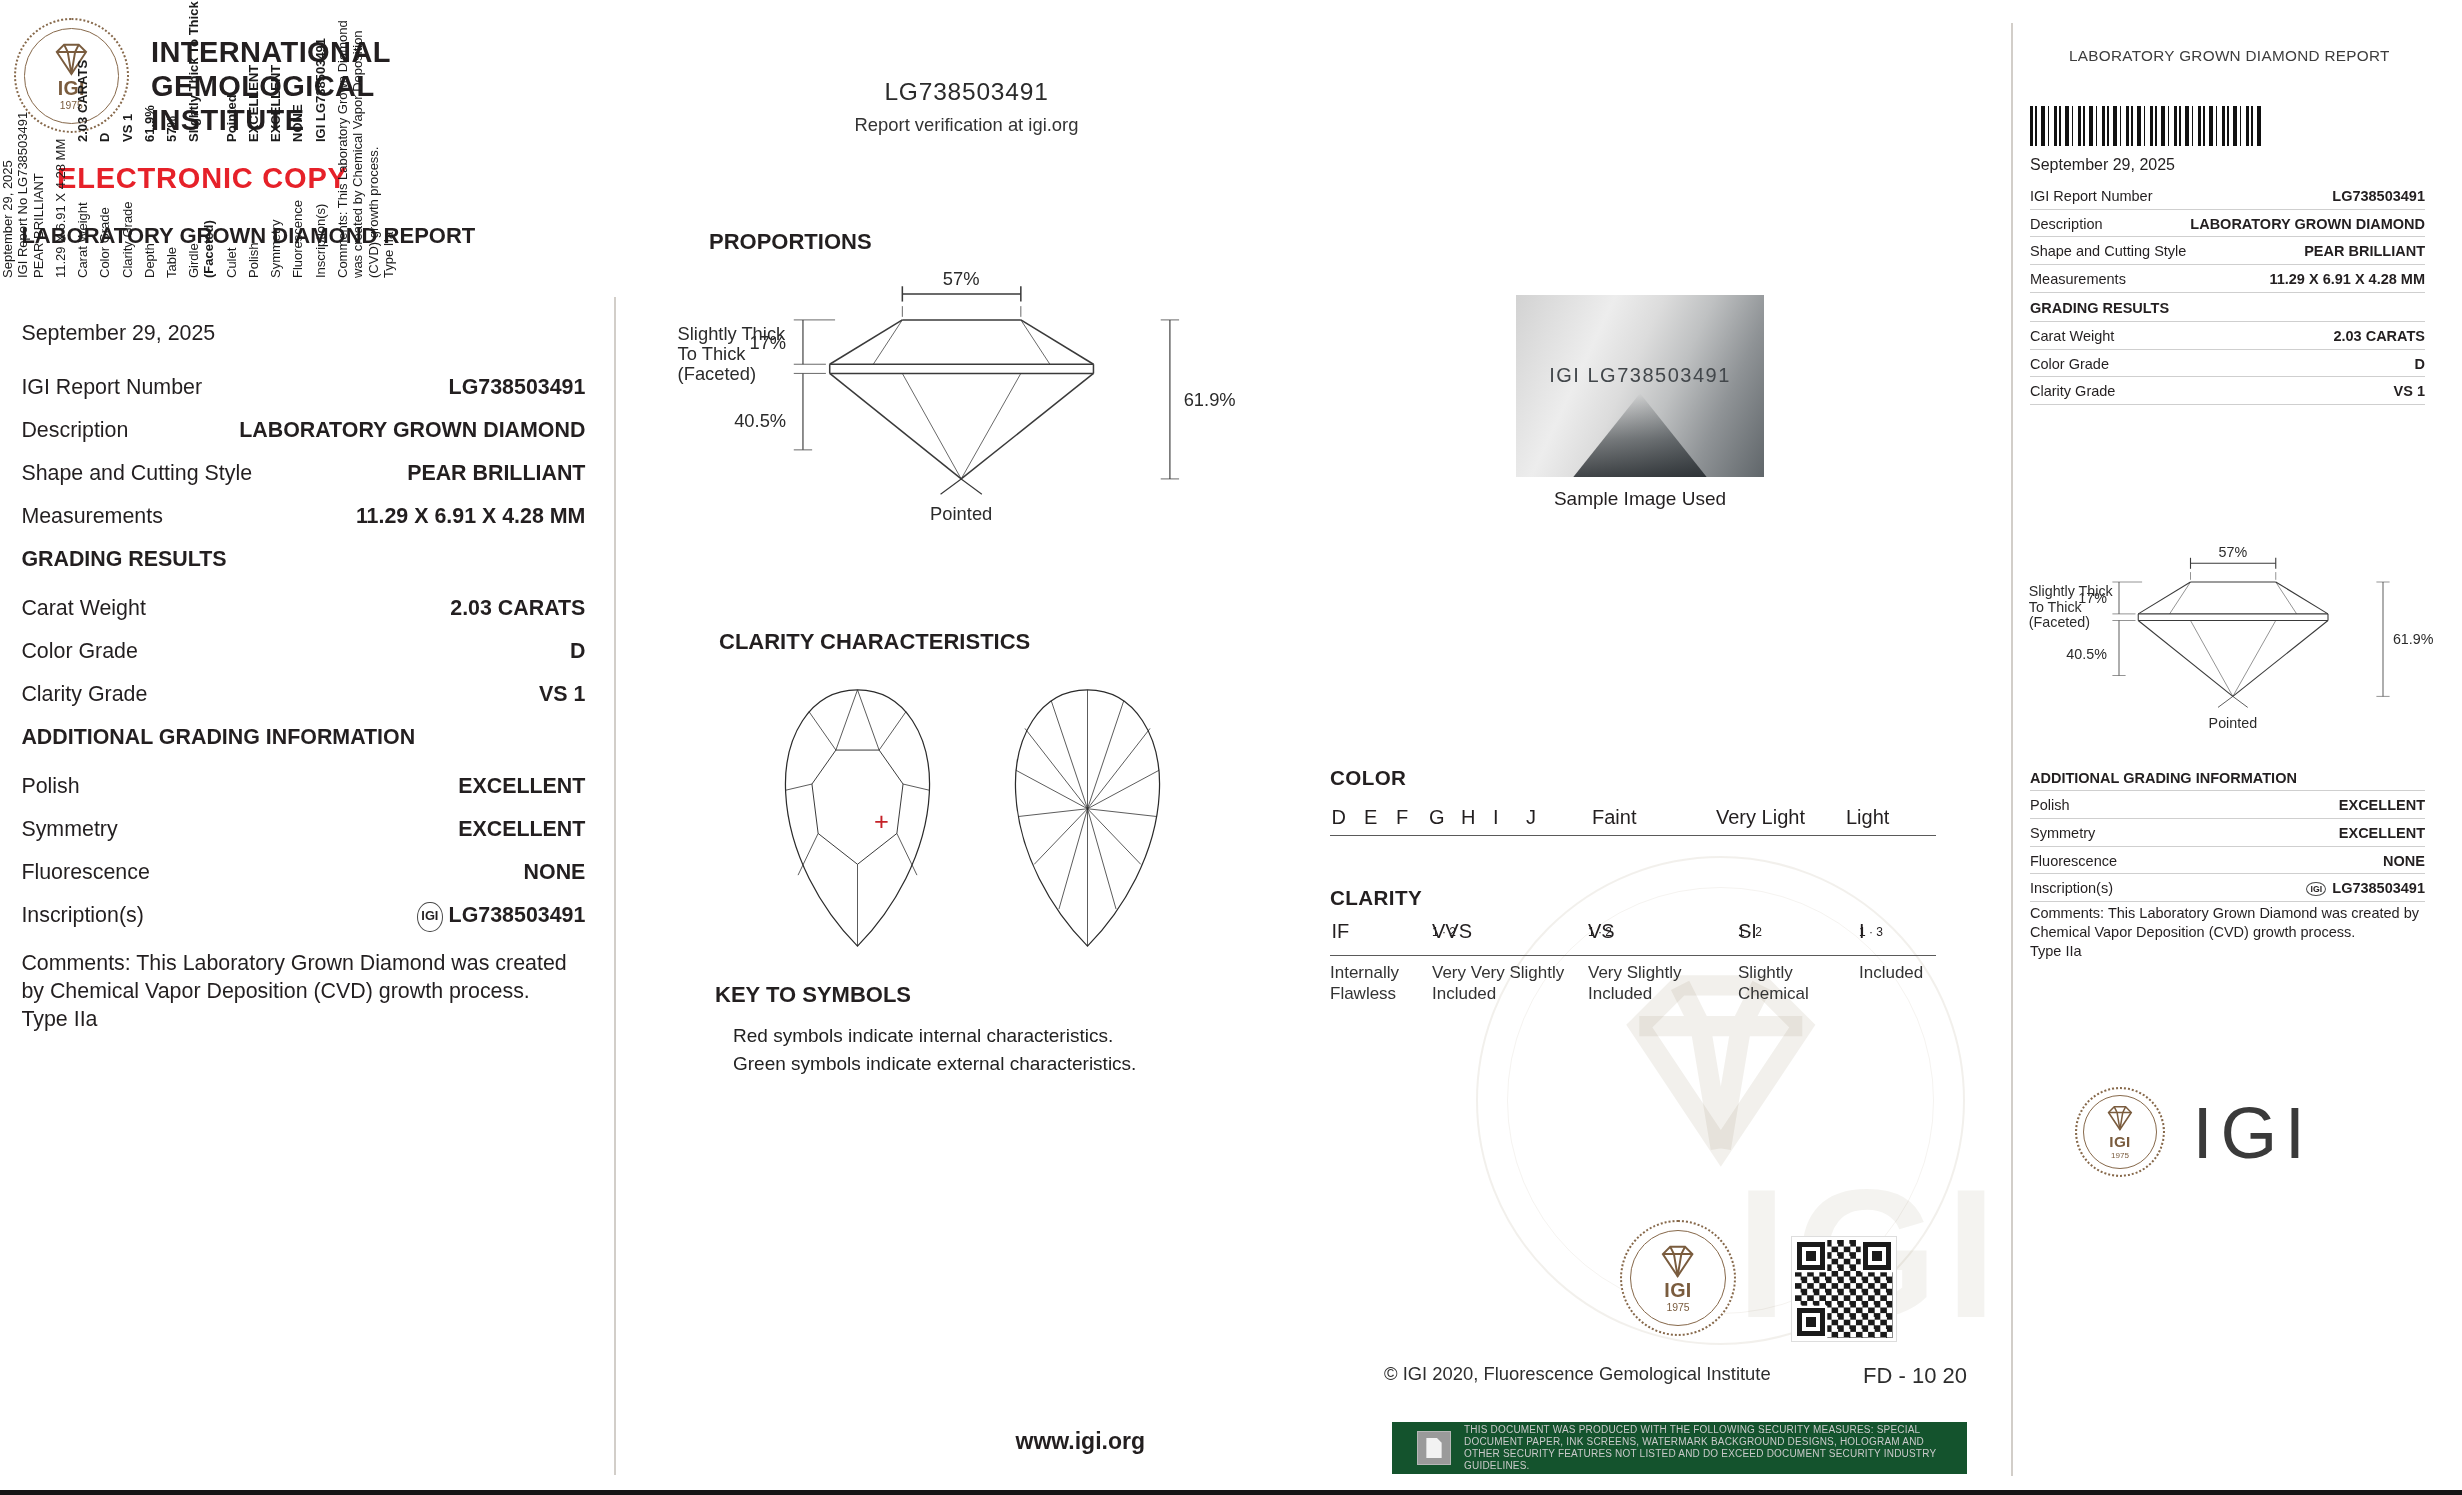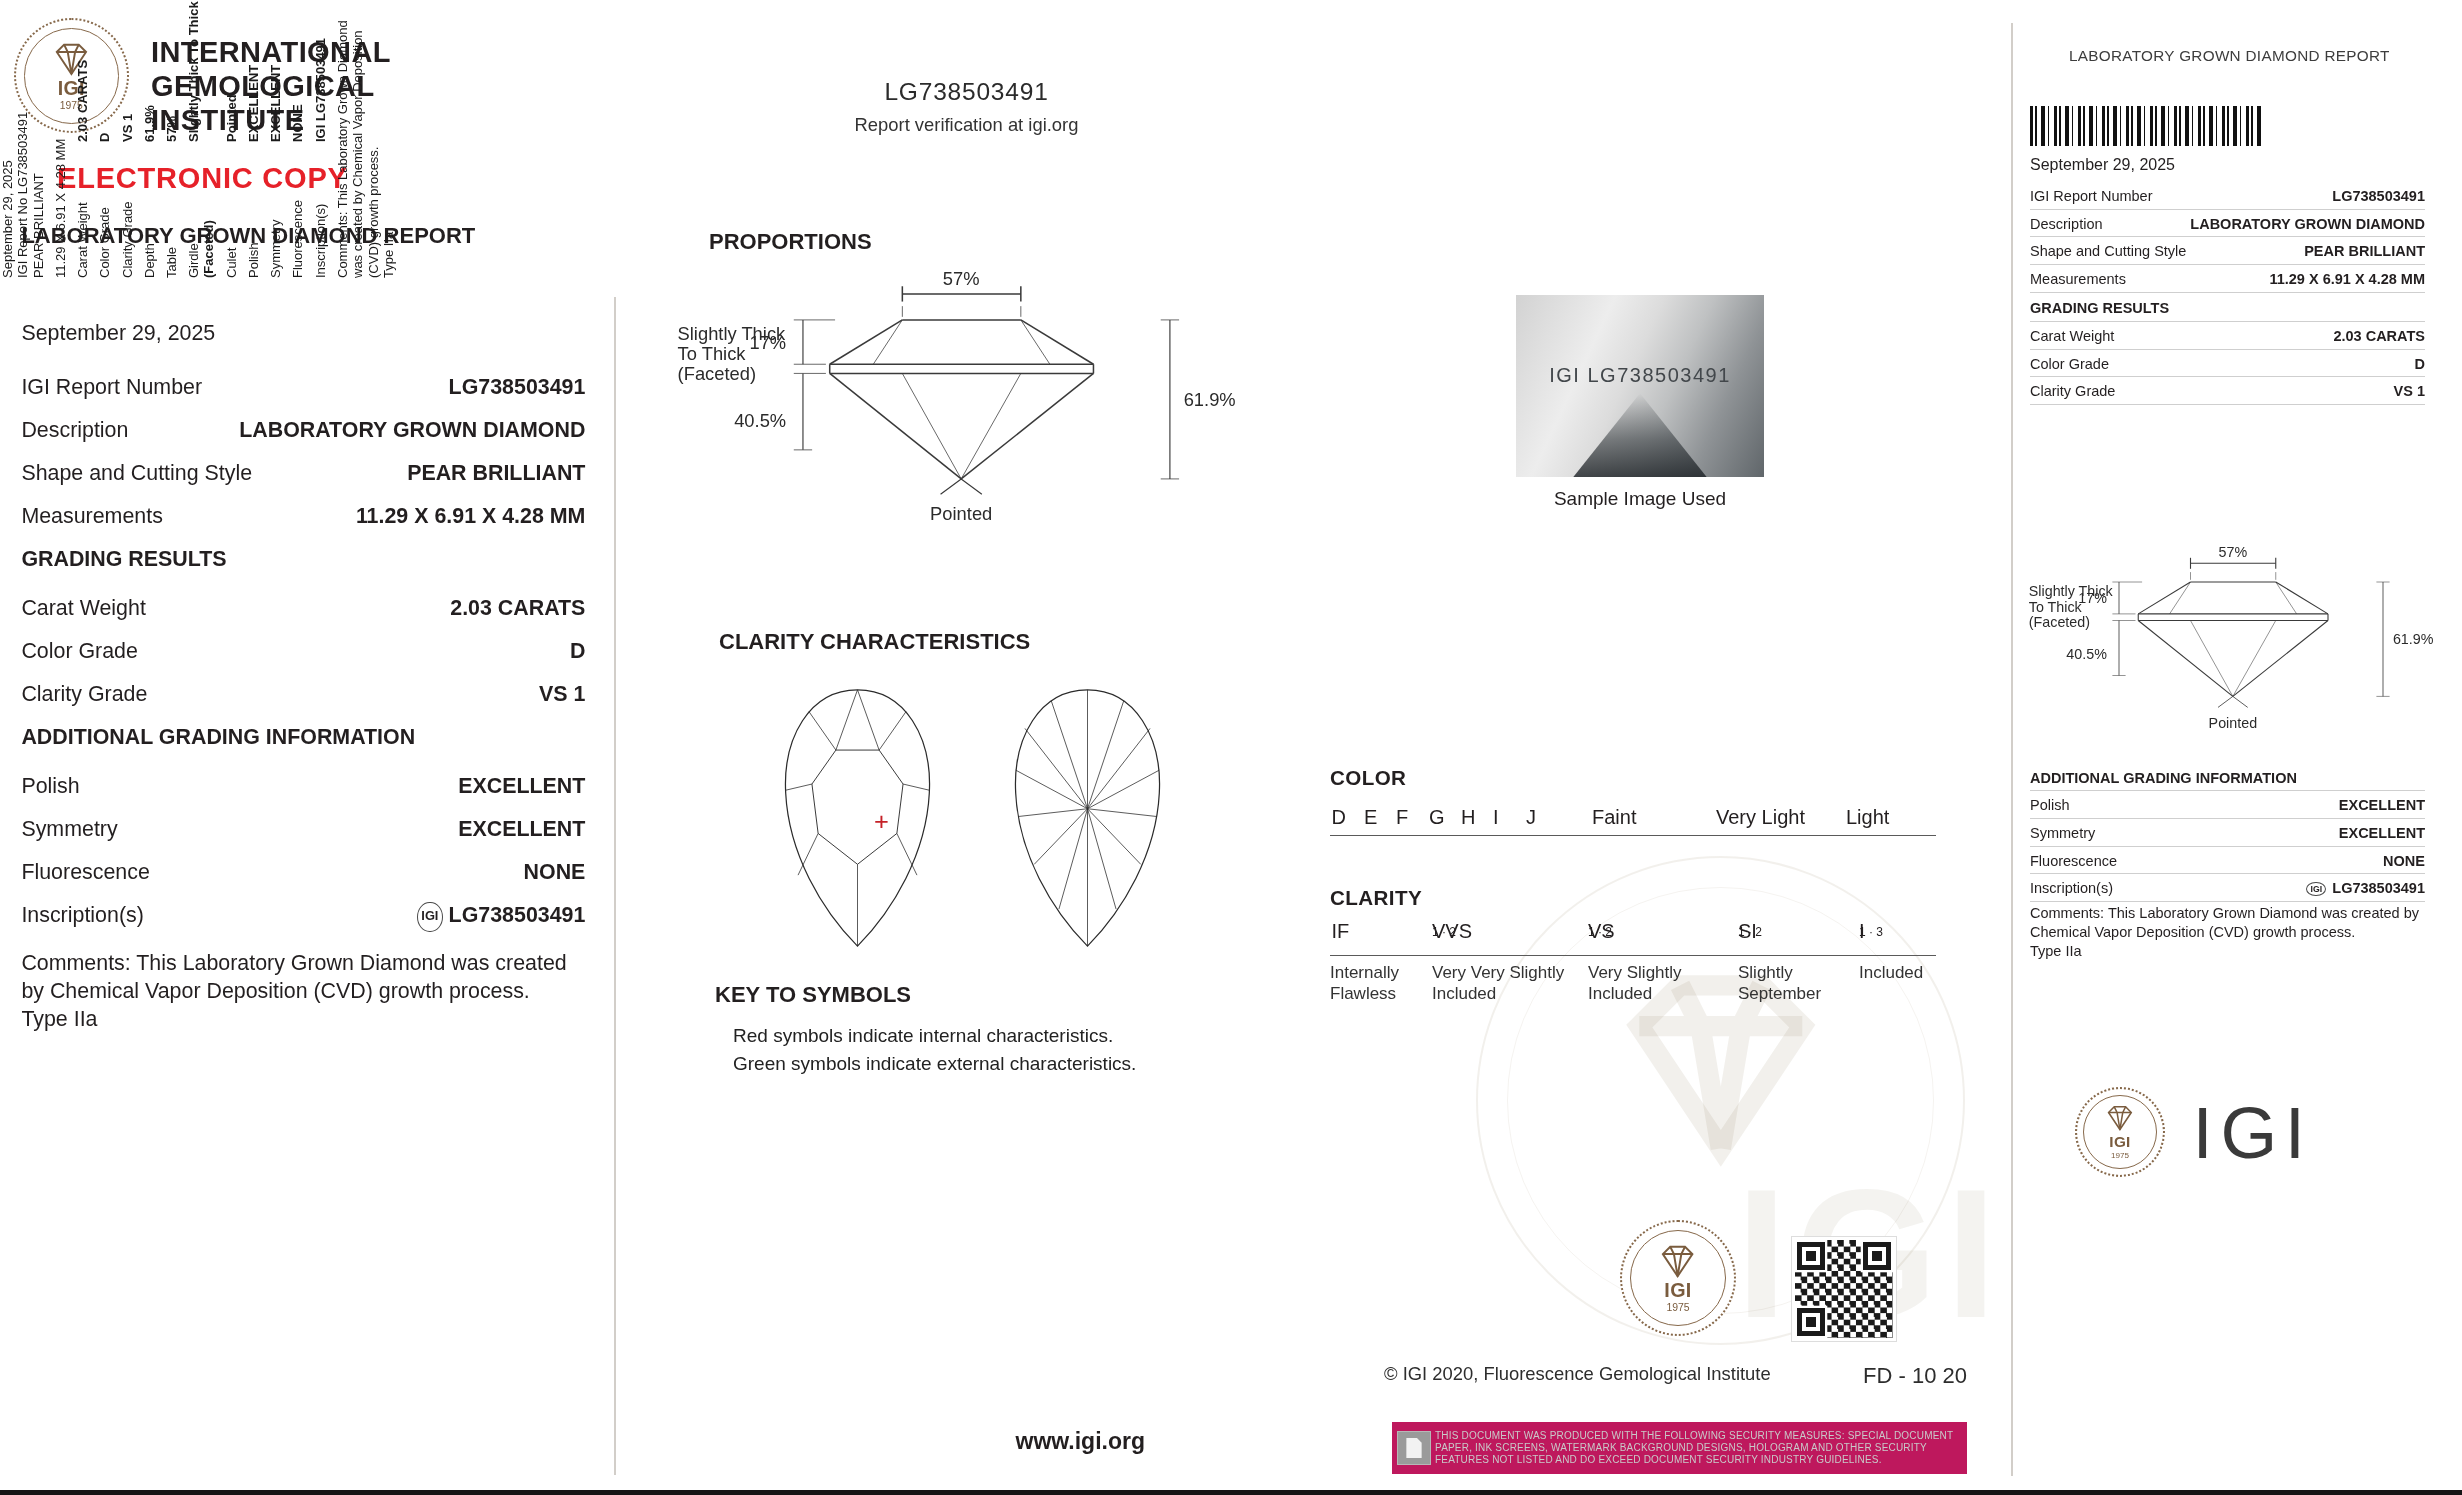--- a/index.html
+++ b/index.html
@@ -87,22 +87,22 @@
   .copyright { left:1384px; top:1363px; font-size:18.4px; color:#2d2d2d; }
   .doc-code { left:1835px; top:1363px; width:132px; text-align:right; font-size:22px; color:#2d2d2d; }
 
   .qr { left:1792px; top:1237px; width:104px; height:104px; position:absolute;
     background:repeating-conic-gradient(#1a1a1a 0% 25%, #ffffff 0% 50%);
     background-size:12.2px 12.2px; border:3.1px solid #fff; outline:0.8px solid #ddd; }
   .qr-f { position:absolute; width:27.5px; height:27.5px; border:5.4px solid #1a1a1a;
     background:#fff; box-shadow:0 0 0 2.3px #fff; }
   .qr-f::after { content:""; position:absolute; inset:3.8px; background:#1a1a1a; }
 
-  .sec-bar { left:1392px; top:1422px; width:575px; height:52px; background:#be185d;
-    display:flex; align-items:center; gap:4px; padding:0 5px; }
+  .sec-bar { left:1392px; top:1422px; width:575px; height:52px; background:#14532d;
+    display:flex; align-items:center; gap:13px; padding:0 25px; }
   .sec-icon { width:34px; height:34px; background:#9a9a9a; border:0.8px solid #b7b7b7;
     display:flex; align-items:center; justify-content:center; flex:0 0 auto; }
   .sec-sheet { width:15.3px; height:20.6px; background:#f2f2f2;
     clip-path:polygon(0 0,68% 0,100% 24%,100% 100%,0 100%); }
   .sec-text { font-size:10px; line-height:12.2px; color:#c9c9c9; letter-spacing:0.2px; }
 
   
   .stub-header { left:2069px; top:47px; font-size:15.3px; color:#3d3d3d; letter-spacing:0.3px; }
   .barcode { left:2030px; top:106px; width:234px; height:40px;
     background:repeating-linear-gradient(90deg,#111 0 3.1px,#fff 3.1px 5.4px,#111 5.4px 6.9px,#fff 6.9px 11.5px,#111 11.5px 15.3px,#fff 15.3px 17.6px,#111 17.6px 19px,#fff 19px 24px); }
@@ -322,21 +322,21 @@
     <span style="left:1.5px"><span>IF</span><sup></sup></span>
     <span style="left:102px"><span>VVS</span> <sup>1 · 2</sup></span>
     <span style="left:258px"><span>VS</span> <sup>1 · 2</sup></span>
     <span style="left:408px"><span>SI</span> <sup>1 · 2</sup></span>
     <span style="left:529px"><span>I</span> <sup>1 · 3</sup></span>
   </div>
   <div class="scale-labels">
     <span style="left:0;     width:93px">Internally Flawless</span>
     <span style="left:102px; width:145px">Very Very Slightly Included</span>
     <span style="left:258px; width:115px">Very Slightly Included</span>
-    <span style="left:408px; width:99px">Slightly September</span>
+    <span style="left:408px; width:99px">Slightly Chemical</span>
     <span style="left:529px; width:76px">Included</span>
   </div>
 </div>
 
 <div class="abs" style="left:1620px; top:1220px;">
   <div class="seal" style="width:116px; height:116px; font-size:116px;">
     <svg class="seal-diamond" viewBox="0 0 40 30">
       <path d="M8 9 L14 3 H26 L32 9 L20 27 Z"></path>
       <path d="M8 9 H32 M14 3 L17 9 L20 27 M26 3 L23 9 L20 27"></path>
     </svg>

